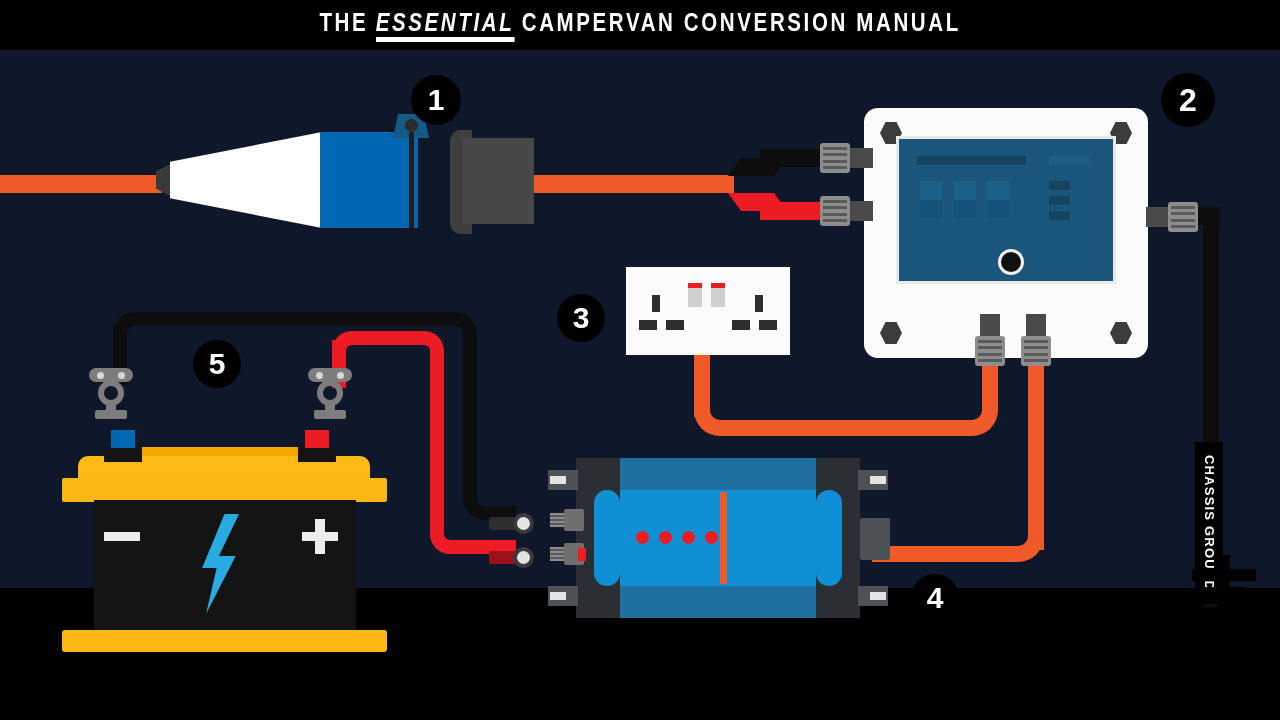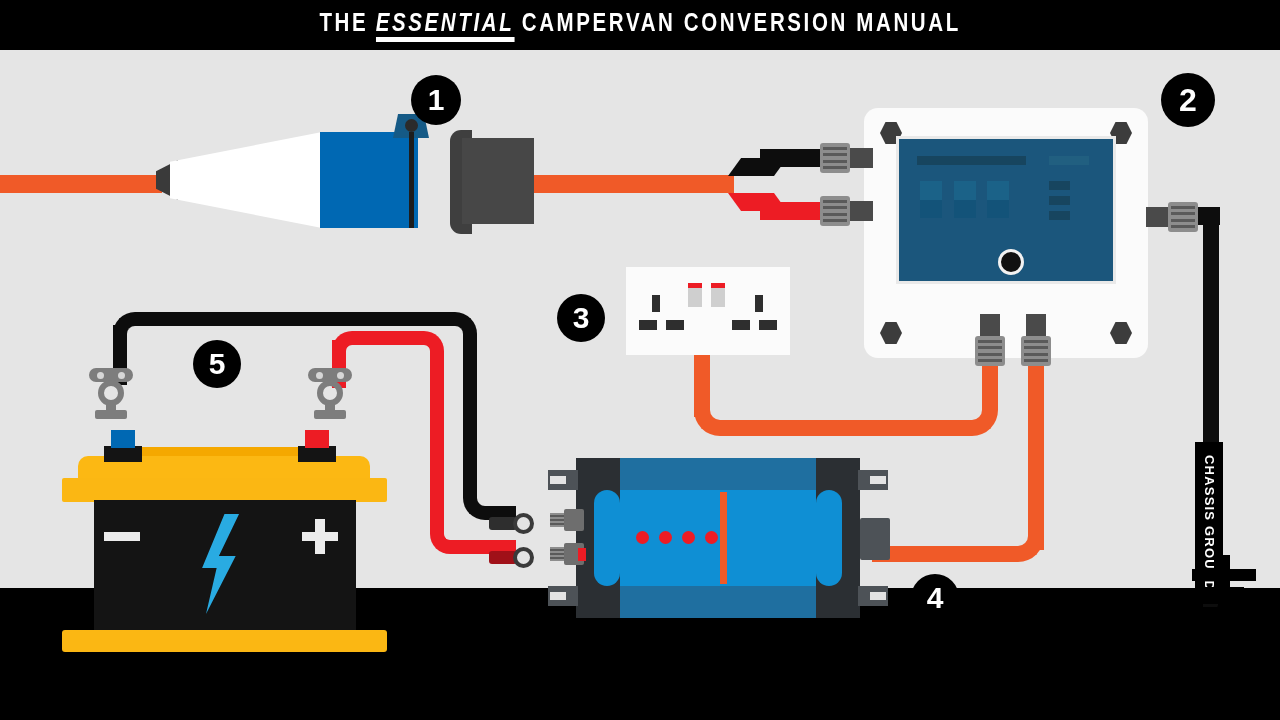--- a/index.html
+++ b/index.html
@@ -5,21 +5,21 @@
   * { box-sizing: border-box; margin: 0; padding: 0; }
   html, body {
     width: 1280px; height: 720px;
     background: #000;
     font-family: "Liberation Sans", sans-serif;
     overflow: hidden;
   }
   #page {
     position: relative;
     width: 1280px; height: 588px;
-    background: #e5e5e5;
+    background: #0f172a;
   }
 
   
   .bar {
     position: absolute; left: 0; width: 1280px;
     background: #000; color: #fff;
     display: flex; align-items: center; justify-content: center;
   }
   #header-bar { top: 0; height: 50px; }
   #footer-bar { bottom: 0; height: 52px; }

